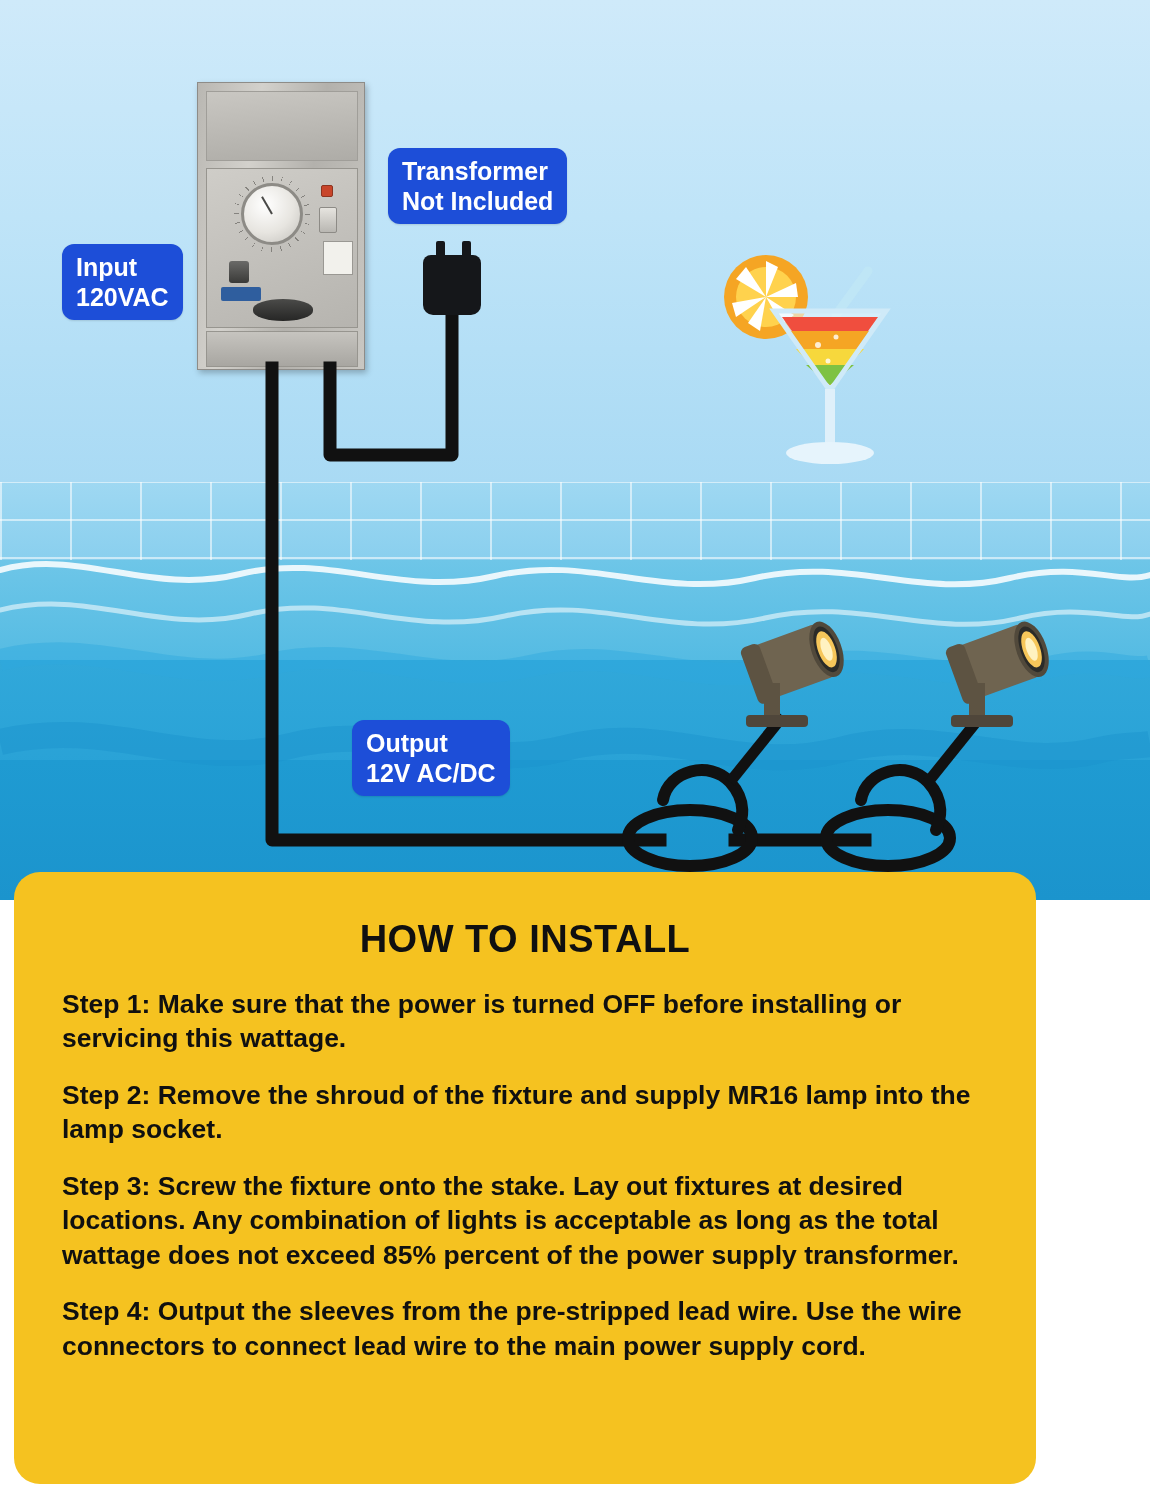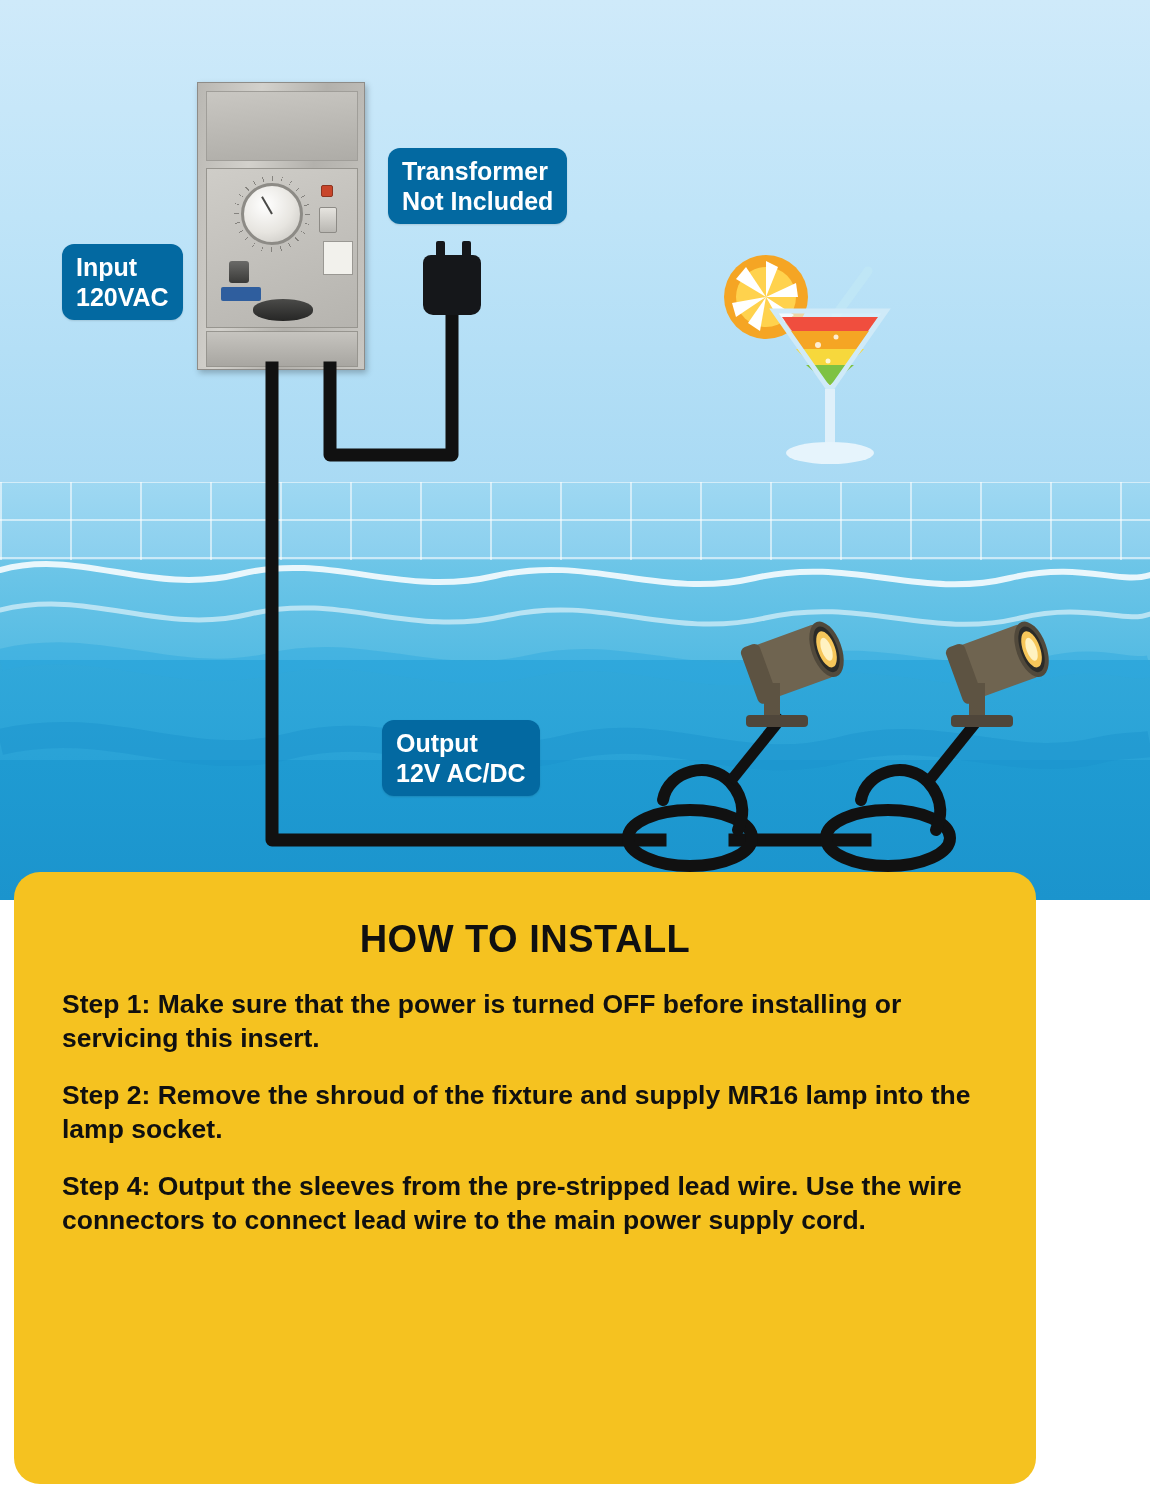--- a/index.html
+++ b/index.html
@@ -123,33 +123,33 @@
   }
   .plug-prong-l, .plug-prong-r {
     position:absolute; top:241px; width:9px; height:20px; background:#15171a; border-radius:2px;
   }
   .plug-prong-l { left:436px; }
   .plug-prong-r { left:462px; }
 
   
   .callout {
     position:absolute;
-    background:#0369a1;
+    background:#1d4ed8;
     color:#ffffff;
     font-weight:bold;
     border-radius:12px;
     padding:8px 14px;
     line-height:1.2;
     text-align:left;
     box-shadow:0 1px 2px rgba(0,0,0,.12);
     white-space:pre-line;
   }
   #callout-transformer { left:388px; top:148px; font-size:25px; }
   #callout-input { left:62px; top:244px; font-size:25px; }
-  #callout-output { left:352px; top:720px; font-size:25px;margin-left:30px; }
+  #callout-output { left:352px; top:720px; font-size:25px; }
 
   
   .cocktail { position:absolute; left:718px; top:245px; width:190px; height:240px; }
 
   
   .light { position:absolute; width:130px; height:150px; }
   #light-1 { left:730px; top:605px; }
   #light-2 { left:935px; top:605px; }
 
   
@@ -289,17 +289,18 @@
 Not Included</div>
   <div class="callout" id="callout-input">Input
 120VAC</div>
   <div class="callout" id="callout-output">Output
 12V AC/DC</div>
 </div>
 
 <div class="panel">
   <div class="panel-title">HOW TO INSTALL</div>
   <div class="steps">
-    <div class="step">Step 1: Make sure that the power is turned OFF before installing or servicing this insert.</div>
+    <div class="step">Step 1: Make sure that the power is turned OFF before installing or servicing this wattage.</div>
     <div class="step">Step 2: Remove the shroud of the fixture and supply MR16 lamp into the lamp socket.</div>
+    <div class="step">Step 3: Screw the fixture onto the stake. Lay out fixtures at desired locations. Any combination of lights is acceptable as long as the total wattage does not exceed 85% percent of the power supply transformer.</div>
     <div class="step">Step 4: Output the sleeves from the pre-stripped lead wire. Use the wire connectors to connect lead wire to the main power supply cord.</div>
   </div>
 </div>
 
 </body></html>

